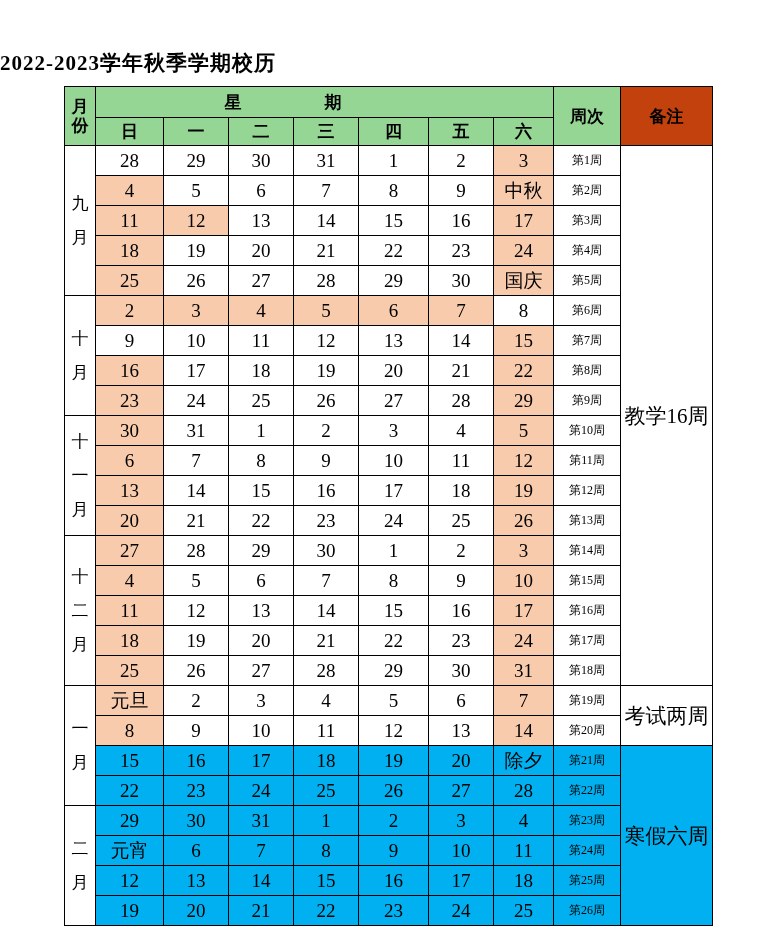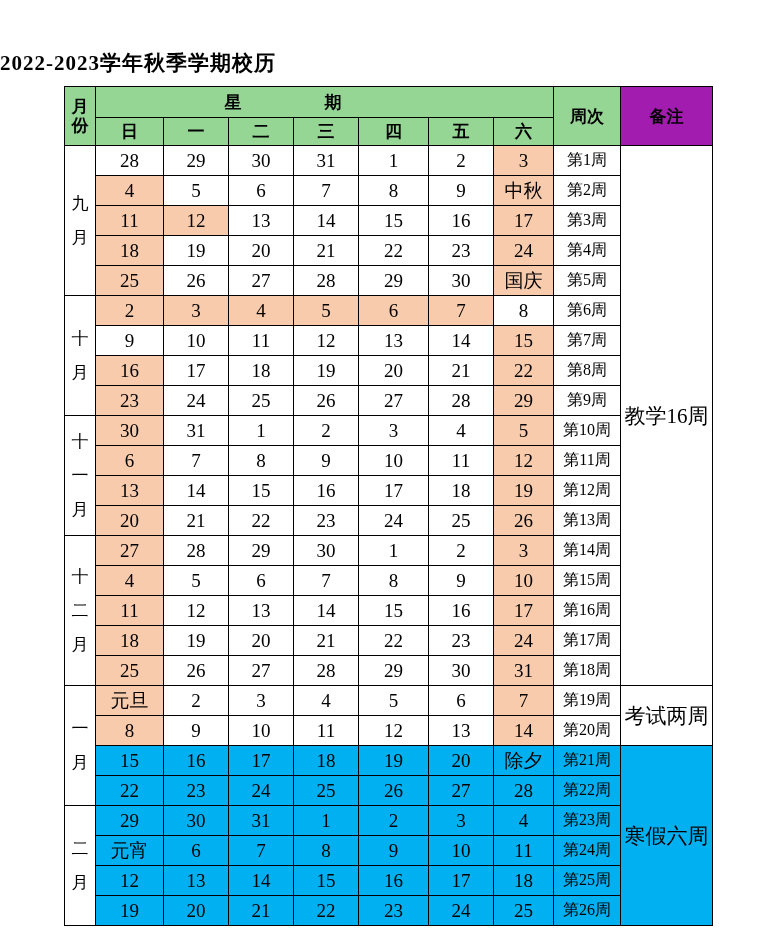--- a/index.html
+++ b/index.html
@@ -39,29 +39,29 @@
     font-size: 17px;
   }
   thead tr.head-top th { height: 30px; }
   thead tr.head-days th { height: 27px; }
   th.month-head { line-height: 19px; }
   th.xingqi {
     text-align: left;
     padding-left: 222px;
     letter-spacing: 83px;
   }
-  th.note-head { background: #a21caf; }
+  th.note-head { background: #c2410c; }
   tbody td { height: 29px; }
   td.month-cell {
     background: #ffffff;
     font-size: 17px;
     line-height: 34px;
   }
   td.date-cell { font-size: 19px; }
-  td.week-cell { font-size: 16px; }
+  td.week-cell { font-size: 12px; }
   td.note-cell { font-size: 21px; }
   .bg-white  { background: #ffffff; }
   .bg-orange { background: #f8cbad; }
   .bg-blue   { background: #00b0f0; }
 </style>
 </head>
 <body>
 
 <div class="page">
   <div class="title">2022-2023学年秋季学期校历</div>

